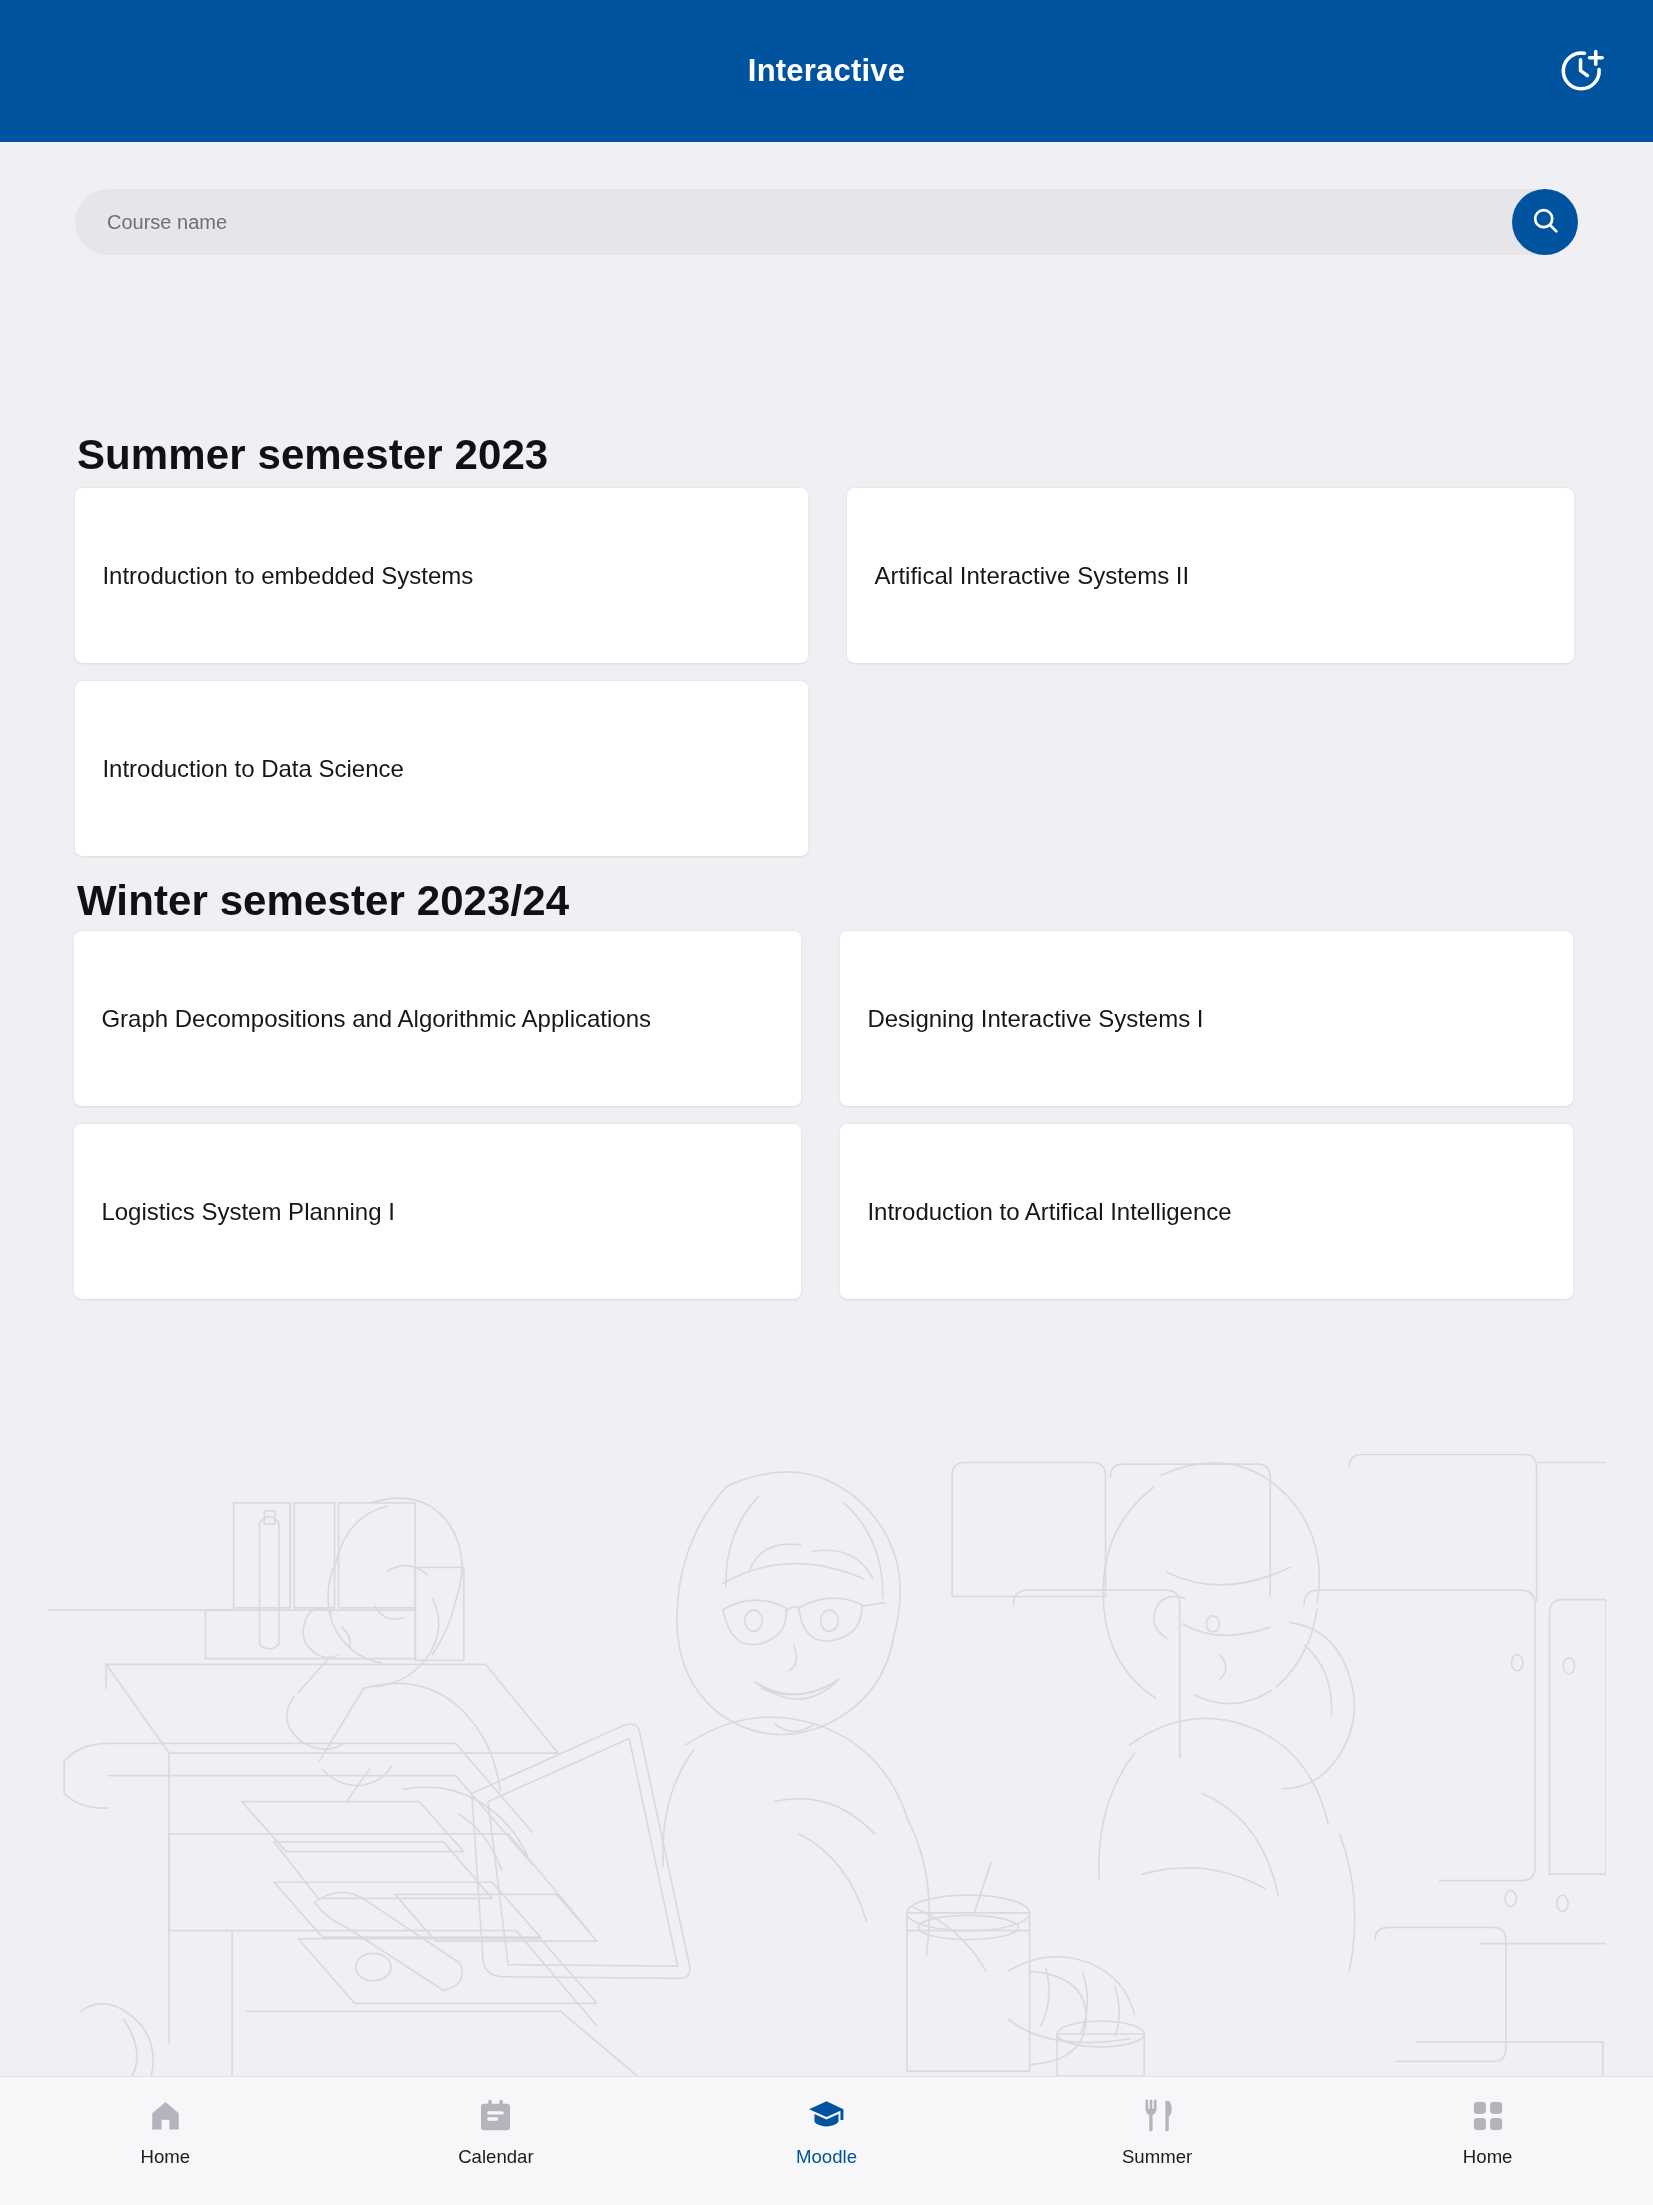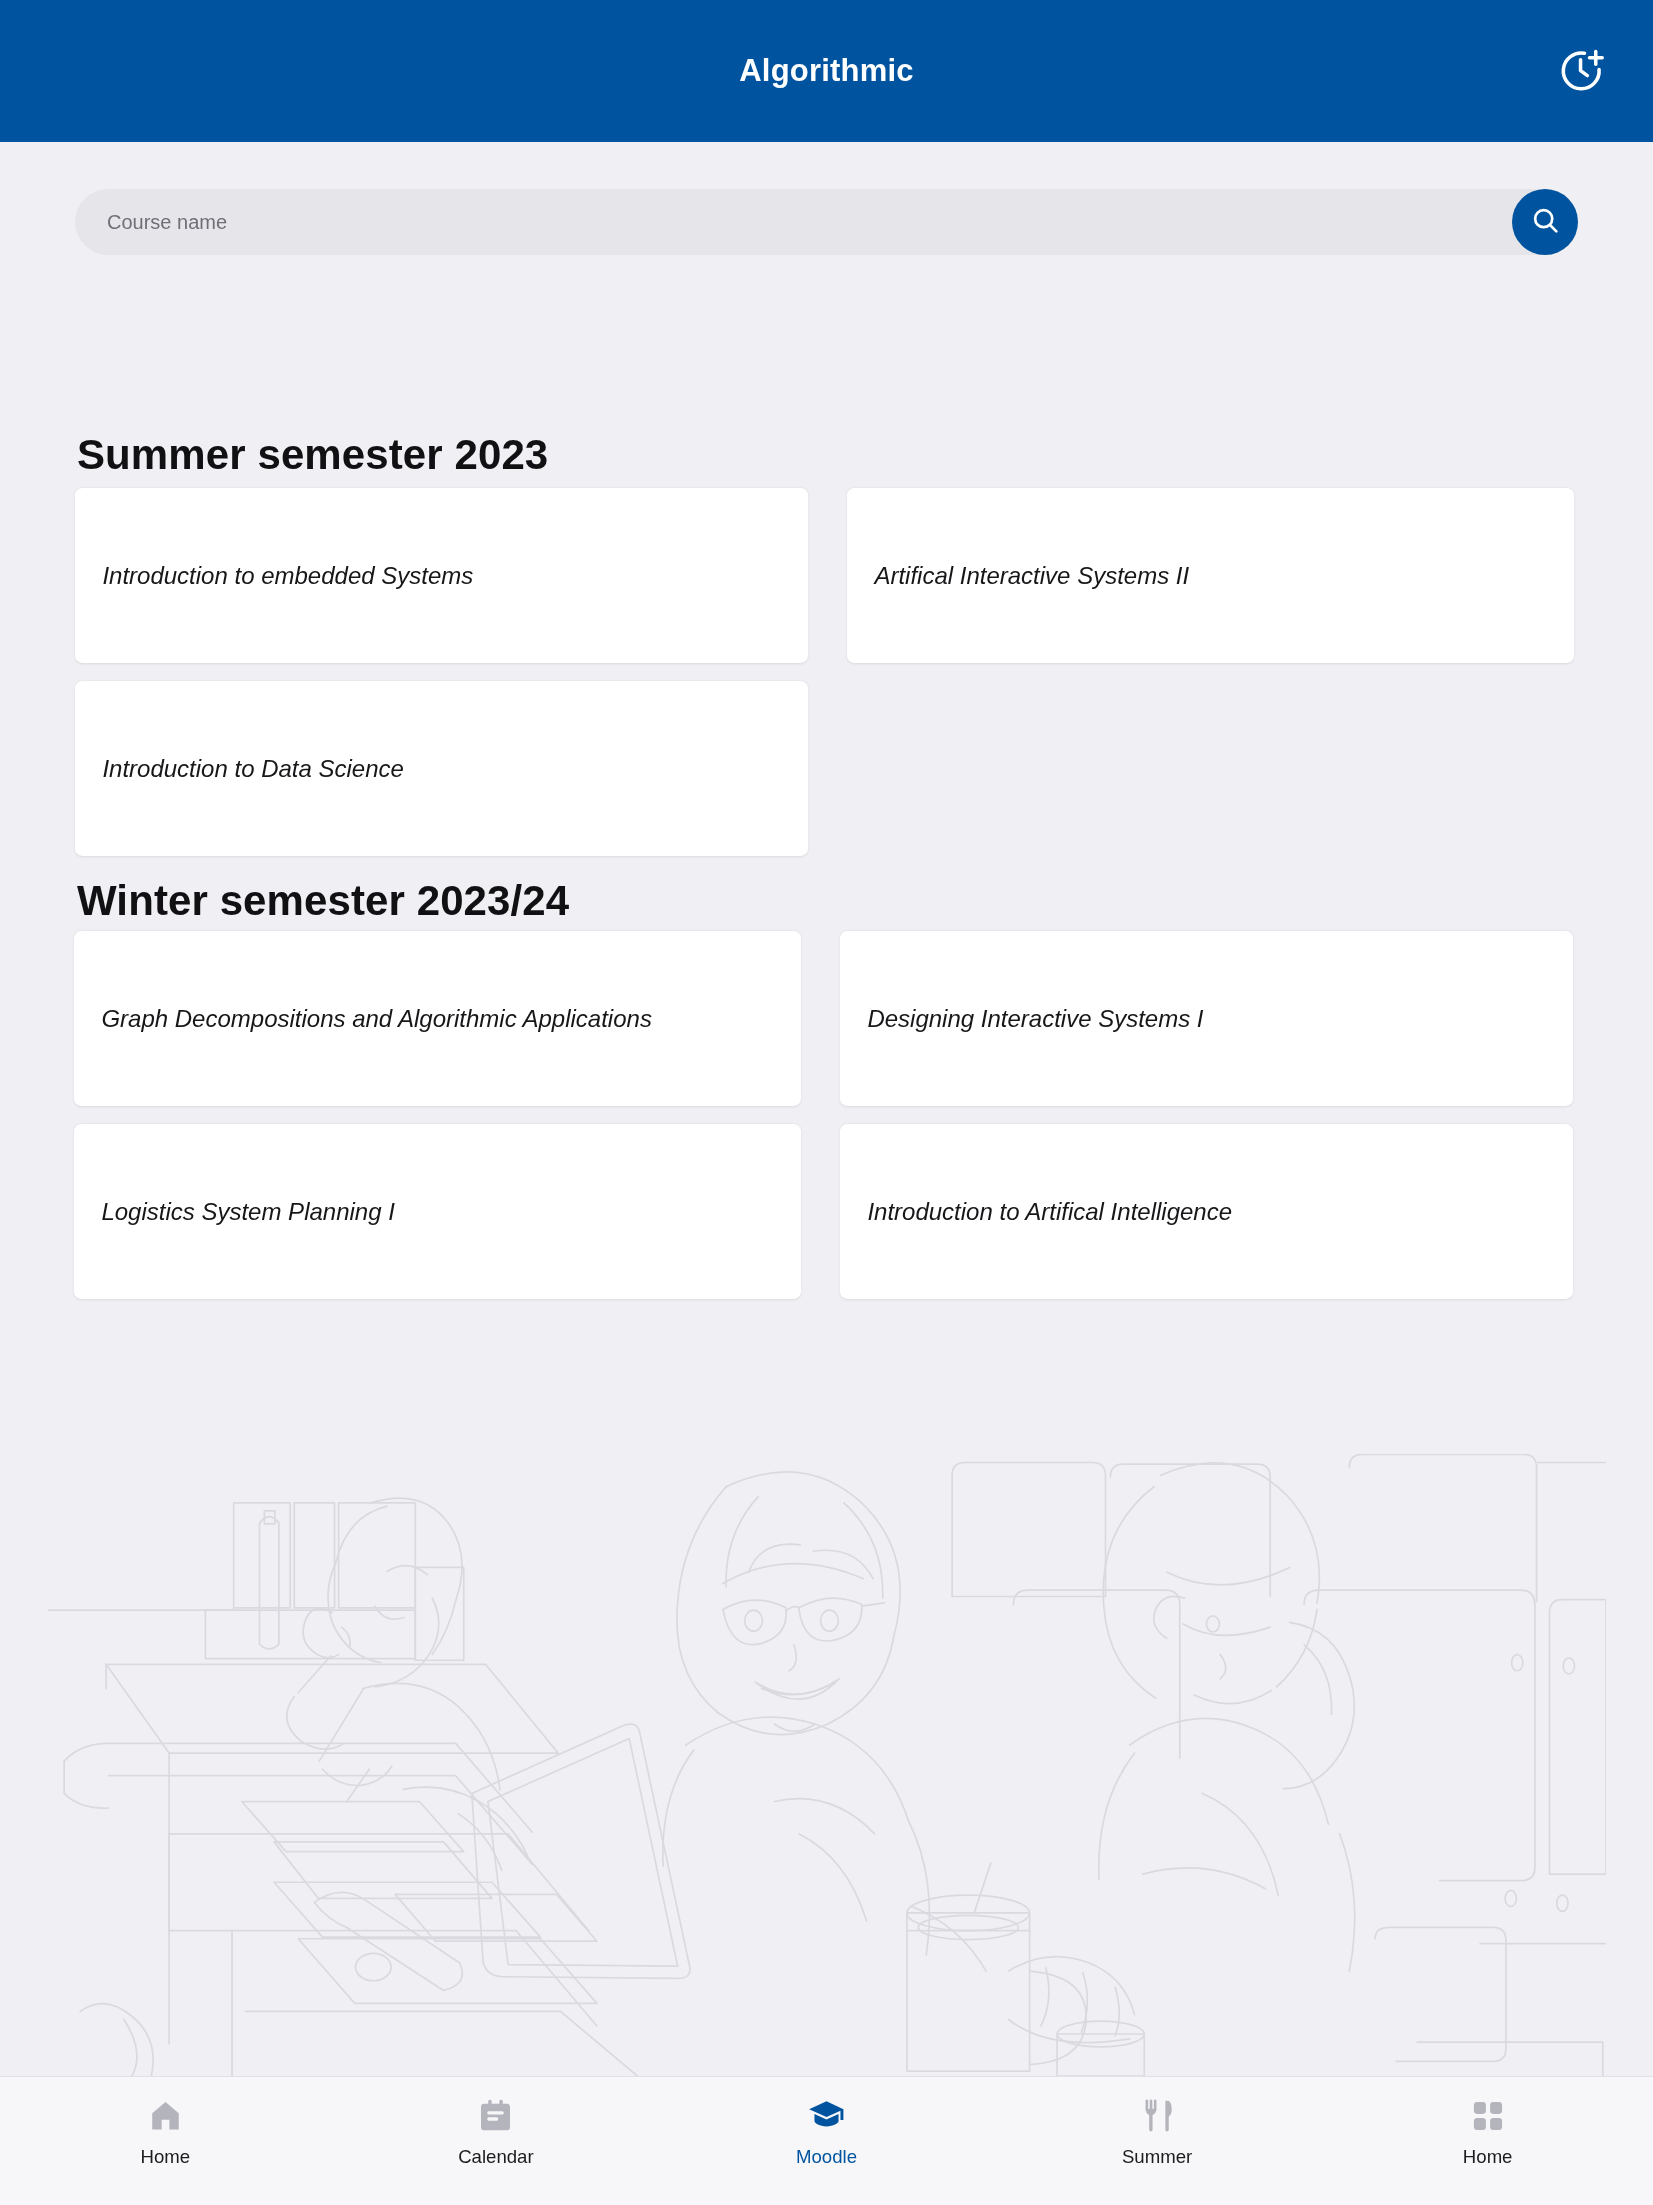--- a/index.html
+++ b/index.html
@@ -113,21 +113,20 @@
   }
   #heading-summer { top: 289px; }
   #heading-winter { top: 735px; }
 
   .course-grid {
     position: absolute;
     display: grid;
     grid-template-columns: 1fr 1fr;
     column-gap: 39px;
     row-gap: 18px;
-    font-style: italic;
   }
   #grid-summer {
     top: 346px;
     left: 75px;
     width: 1499px;
     grid-template-columns: 733px 727px;
   }
   #grid-winter {
     top: 789px;
     left: 74px;
@@ -183,21 +182,21 @@
   .nav-label {
     font-size: 18.6px;
     color: #1c1c1f;
   }
   .nav-item.active .nav-label { color: #00549f; }
 </style>
 </head>
 <body>
 
 <div id="app-header">
-  <div id="app-title">Algorithmic</div>
+  <div id="app-title">Interactive</div>
   <div id="header-action">
     <svg width="50" height="50" viewBox="0 0 24 24" fill="none" stroke="#ffffff" stroke-width="1.7" stroke-linecap="round" stroke-linejoin="round">
       <path d="M20.2 11.3A8.6 8.6 0 1 1 13.2 3.5"></path>
       <path d="M11.3 6.6v5.2l3.3 2.4"></path>
       <path d="M18.6 2.6v6.1"></path>
       <path d="M15.6 5.6h6.1"></path>
     </svg>
   </div>
 </div>
 

